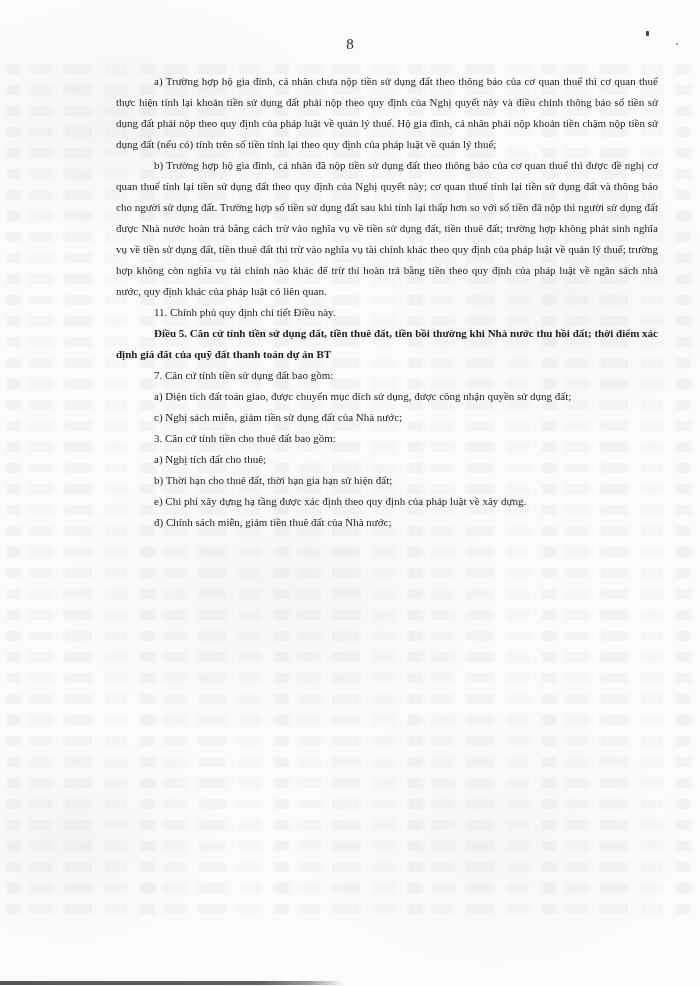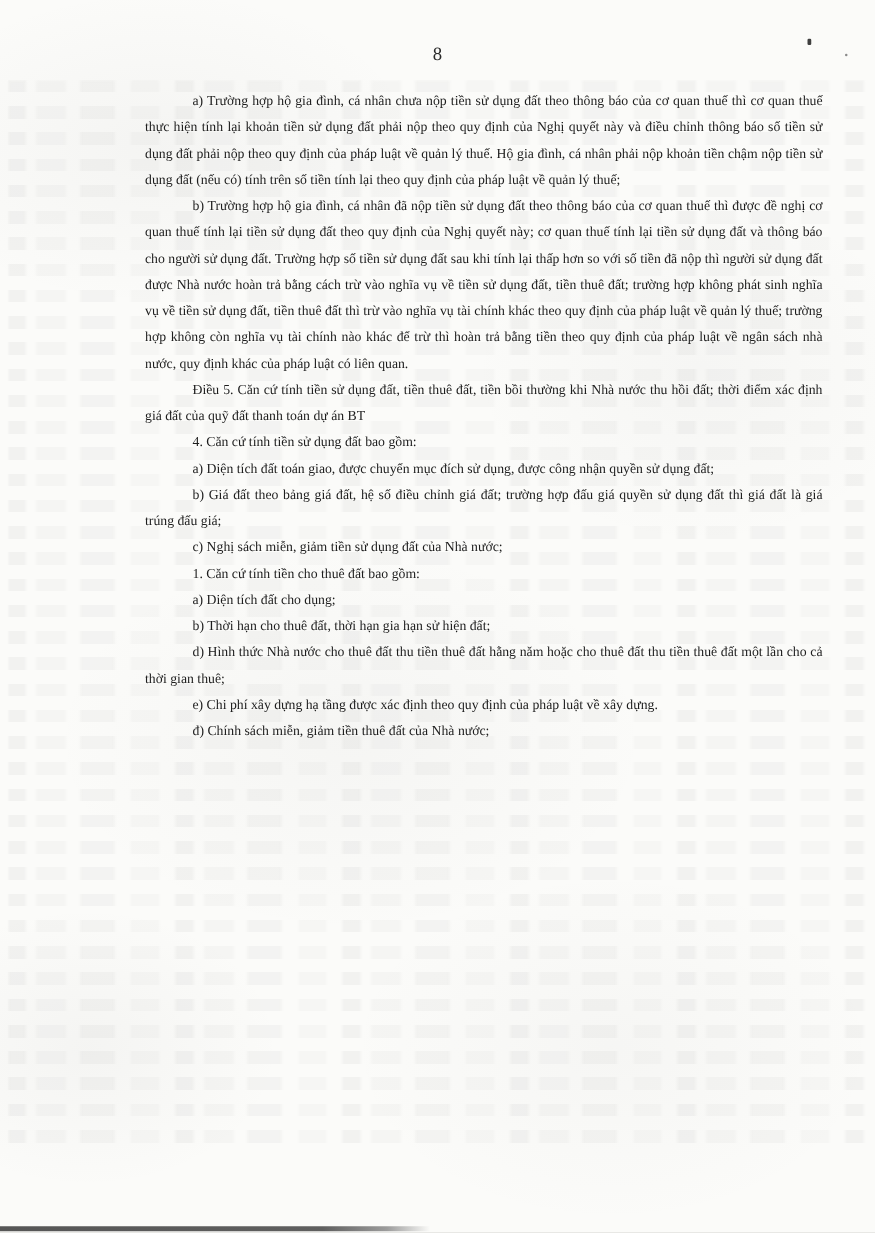--- a/index.html
+++ b/index.html
@@ -42,21 +42,21 @@
     text-align:center;font-size:15px;color:#2a2a2a;
   }
   .content{
     position:absolute;top:71px;left:100px;width:542px;
     font-size:11px;line-height:21px;
     text-align:justify;
     text-justify:inter-word;
     margin-left:16px;
   }
   .content p{margin:0;text-indent:38px;}
-  .content p.heading{font-weight:normal;}
+  .content p.heading{font-weight:bold;}
   .scan-line{
     position:absolute;left:0;bottom:1px;width:344px;height:4px;
     background:linear-gradient(to right,#565656 0%,#5f5f5f 75%,#9c9c9c 90%,rgba(170,170,170,0) 100%);
   }
   .scan-speck{
     position:absolute;left:646px;top:31px;width:3px;height:5px;
     background:#3f3f3f;border-radius:1px;
   }
   .scan-speck-2{
     position:absolute;left:676px;top:43px;width:2px;height:2px;
@@ -68,29 +68,28 @@
 
 <div class="page">
   <div class="paper-texture"></div>
   <div class="bleed-texture"></div>
 
   <div class="page-number">8</div>
 
   <div class="content">
     <p>a) Trường hợp hộ gia đình, cá nhân chưa nộp tiền sử dụng đất theo thông báo của cơ quan thuế thì cơ quan thuế thực hiện tính lại khoản tiền sử dụng đất phải nộp theo quy định của Nghị quyết này và điều chỉnh thông báo số tiền sử dụng đất phải nộp theo quy định của pháp luật về quản lý thuế. Hộ gia đình, cá nhân phải nộp khoản tiền chậm nộp tiền sử dụng đất (nếu có) tính trên số tiền tính lại theo quy định của pháp luật về quản lý thuế;</p>
     <p>b) Trường hợp hộ gia đình, cá nhân đã nộp tiền sử dụng đất theo thông báo của cơ quan thuế thì được đề nghị cơ quan thuế tính lại tiền sử dụng đất theo quy định của Nghị quyết này; cơ quan thuế tính lại tiền sử dụng đất và thông báo cho người sử dụng đất. Trường hợp số tiền sử dụng đất sau khi tính lại thấp hơn so với số tiền đã nộp thì người sử dụng đất được Nhà nước hoàn trả bằng cách trừ vào nghĩa vụ về tiền sử dụng đất, tiền thuê đất; trường hợp không phát sinh nghĩa vụ về tiền sử dụng đất, tiền thuê đất thì trừ vào nghĩa vụ tài chính khác theo quy định của pháp luật về quản lý thuế; trường hợp không còn nghĩa vụ tài chính nào khác để trừ thì hoàn trả bằng tiền theo quy định của pháp luật về ngân sách nhà nước, quy định khác của pháp luật có liên quan.</p>
+    <p>11. Chính phủ quy định chi tiết Điều này.</p>
     <p class="heading">Điều 5. Căn cứ tính tiền sử dụng đất, tiền thuê đất, tiền bồi thường khi Nhà nước thu hồi đất; thời điểm xác định giá đất của quỹ đất thanh toán dự án BT</p>
-    <p>4. Căn cứ tính tiền sử dụng đất bao gồm:</p>
+    <p>7. Căn cứ tính tiền sử dụng đất bao gồm:</p>
     <p>a) Diện tích đất toán giao, được chuyển mục đích sử dụng, được công nhận quyền sử dụng đất;</p>
-    <p>b) Giá đất theo bảng giá đất, hệ số điều chỉnh giá đất; trường hợp đấu giá quyền sử dụng đất thì giá đất là giá trúng đấu giá;</p>
     <p>c) Nghị sách miễn, giảm tiền sử dụng đất của Nhà nước;</p>
-    <p>1. Căn cứ tính tiền cho thuê đất bao gồm:</p>
-    <p>a) Diện tích đất cho dụng;</p>
+    <p>3. Căn cứ tính tiền cho thuê đất bao gồm:</p>
+    <p>a) Nghị tích đất cho thuê;</p>
     <p>b) Thời hạn cho thuê đất, thời hạn gia hạn sử hiện đất;</p>
-    <p>d) Hình thức Nhà nước cho thuê đất thu tiền thuê đất hằng năm hoặc cho thuê đất thu tiền thuê đất một lần cho cả thời gian thuê;</p>
     <p>e) Chi phí xây dựng hạ tầng được xác định theo quy định của pháp luật về xây dựng.</p>
     <p>đ) Chính sách miễn, giảm tiền thuê đất của Nhà nước;</p>
   </div>
 
   <div class="scan-line"></div>
   <div class="scan-speck"></div>
   <div class="scan-speck-2"></div>
 </div>
 
 </body></html>

